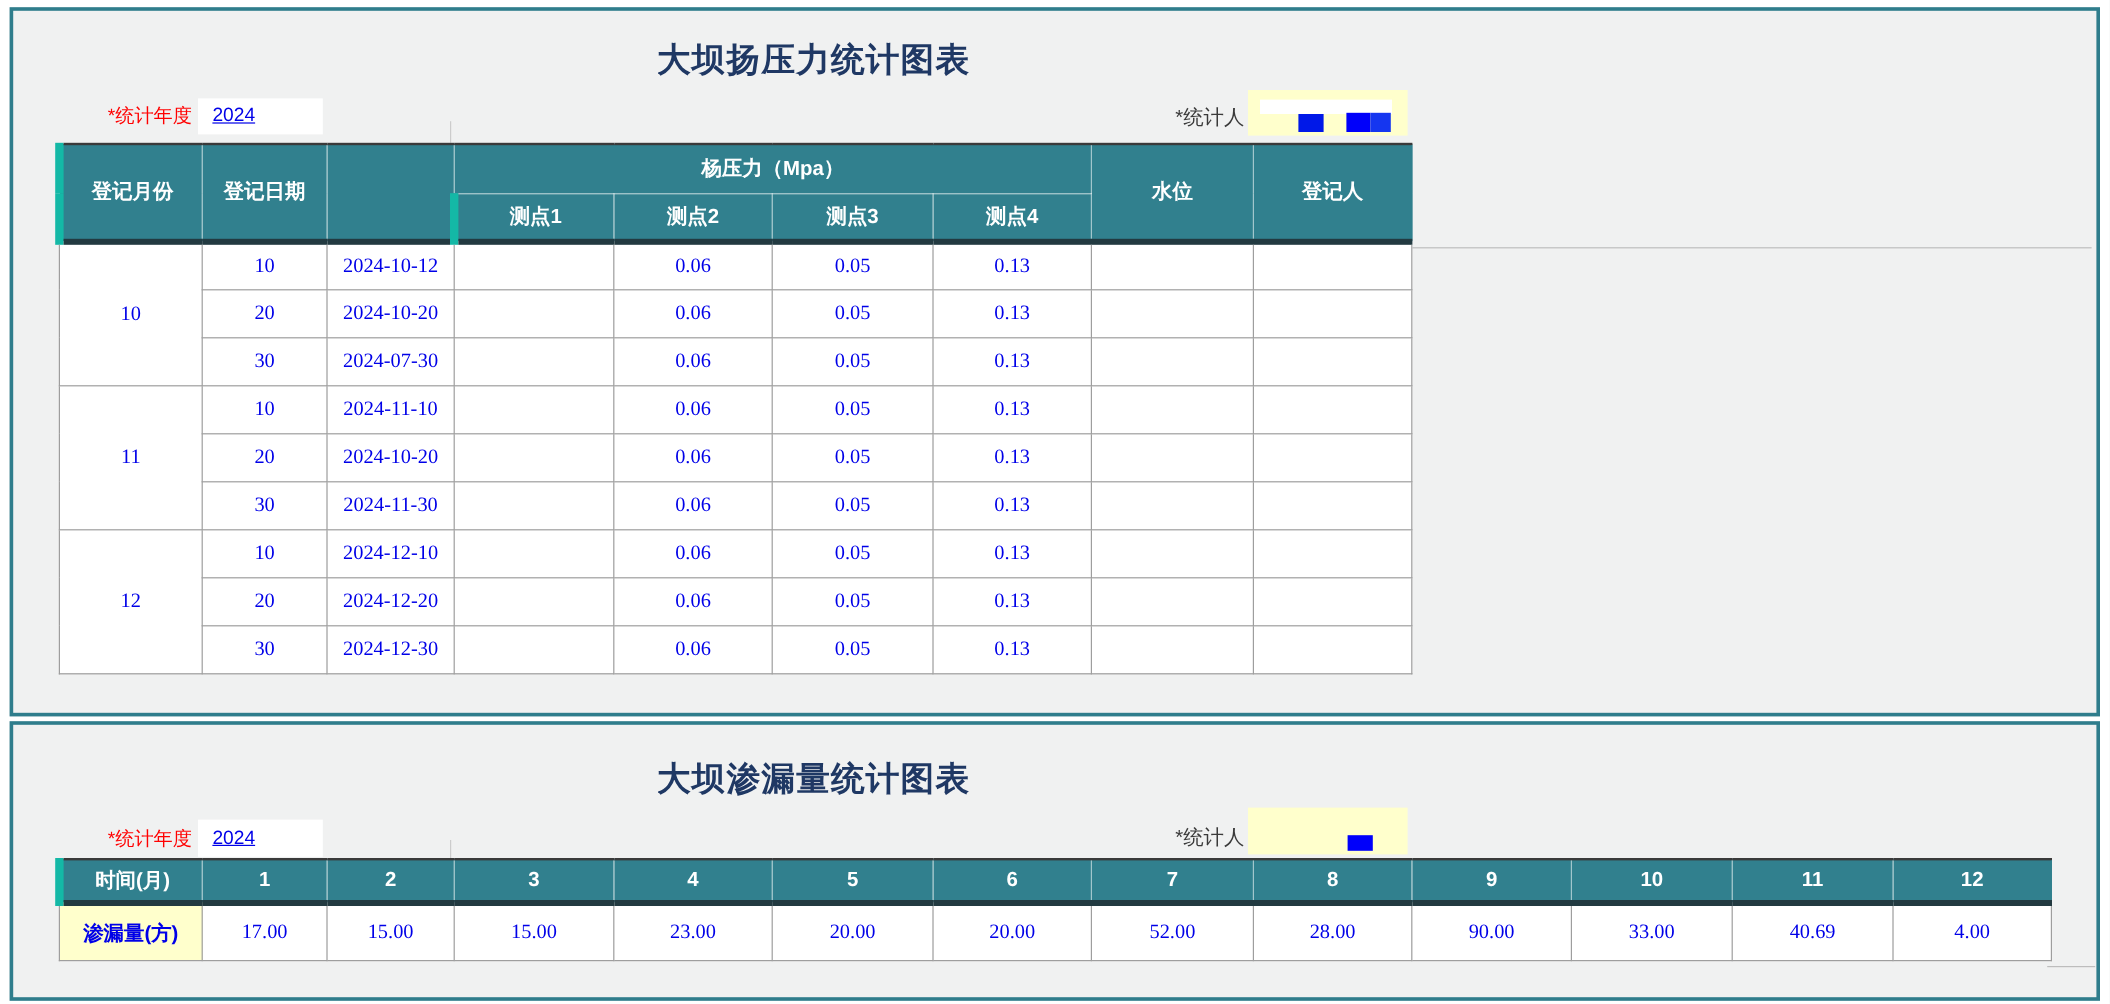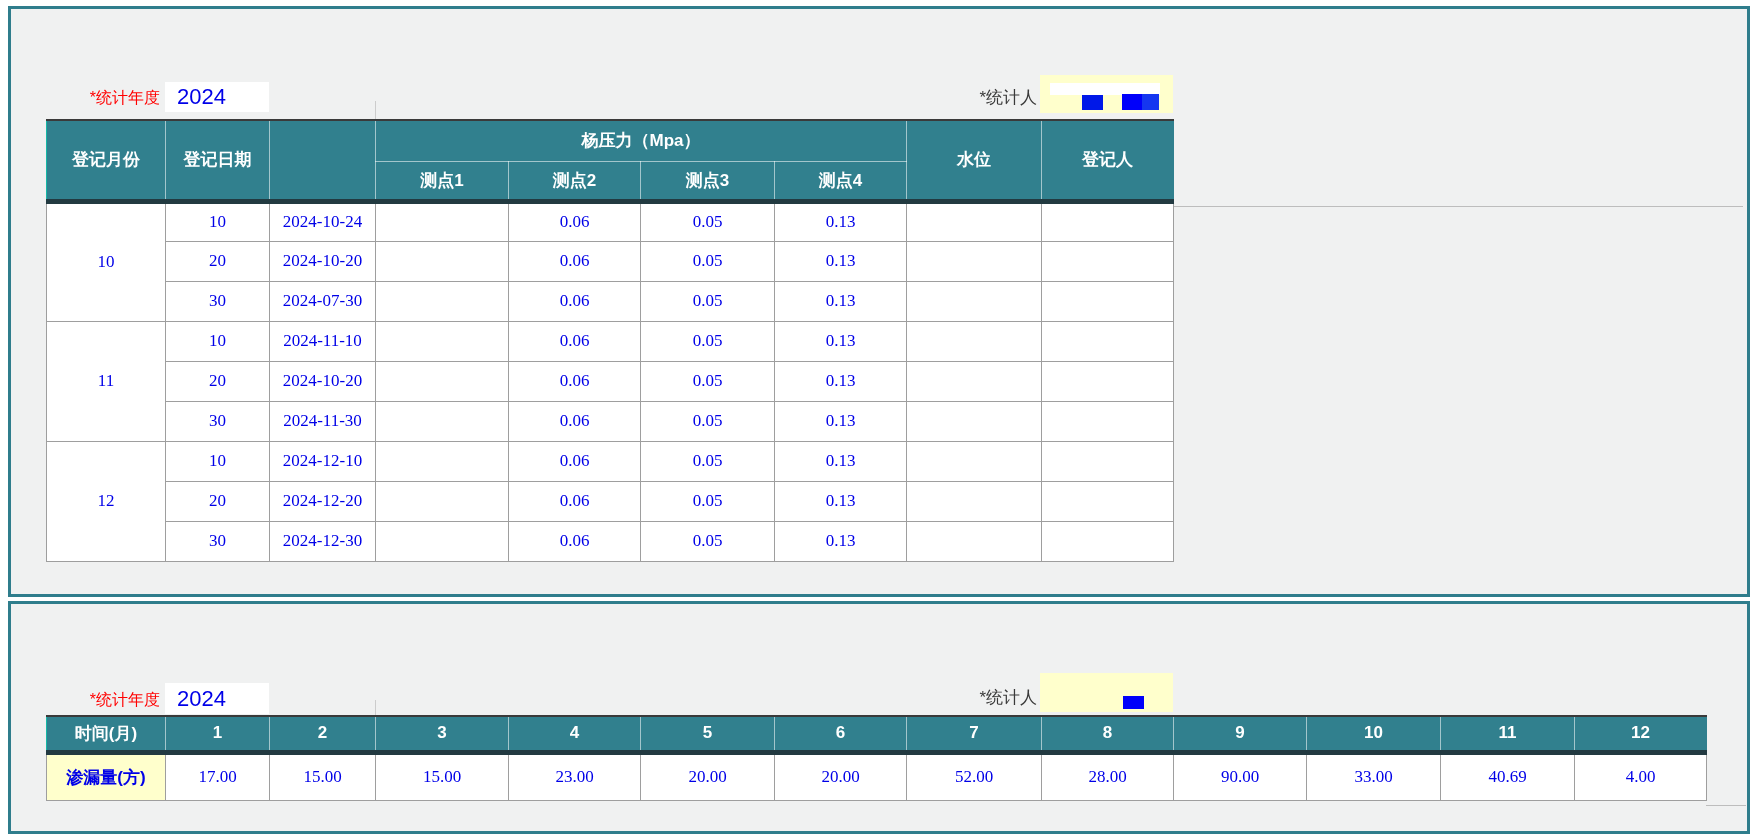--- a/index.html
+++ b/index.html
@@ -16,61 +16,63 @@
   .sec-title{
     position:absolute;left:0;width:1334px;text-align:center;
     font-size:28px;font-weight:bold;color:#1F3864;letter-spacing:1px;
   }
   .red-label{
     position:absolute;left:0;width:149px;text-align:right;
     color:#FF0000;font-size:16px;line-height:20px;
   }
   .year-input{
     position:absolute;left:154px;width:104px;height:30px;background:#ffffff;
-    color:#0000E8;font-size:22px;line-height:30px;padding-left:12px;
+    color:#0000E8;font-size:16px;line-height:30px;padding-left:12px;
     box-sizing:border-box;
+    text-decoration:underline;
   }
   .stat-label{
     position:absolute;left:700px;width:326px;text-align:right;
     color:#3A3A3A;font-size:17px;line-height:20px;
   }
   .stat-input{
     position:absolute;left:1029px;width:133px;background:#FFFFCC;
   }
   .redact-white{position:absolute;background:#ffffff;}
   .redact-blue{position:absolute;}
   .data-table{
     position:absolute;border-collapse:collapse;table-layout:fixed;
   }
   .data-table th{
     background:#31808E;color:#ffffff;font-size:17px;font-weight:bold;
     border:1px solid rgba(255,255,255,0.55);padding:0;text-align:center;
   }
   .data-table thead tr:first-child th{border-top:2px solid #3A3A3A;}
-  .data-table thead th:first-child{border-left:1px solid #14b8a6;}
+  .data-table thead th:first-child{border-left:7px solid #14b8a6;}
   .data-table thead th:last-child{border-right:1px solid #31808E;}
   .data-table td{
     background:#ffffff;border:1px solid #9E9E9E;padding:0;text-align:center;
     font-family:"Liberation Serif","DejaVu Serif",serif;
     font-size:17px;color:#0000E8;
   }
   .data-table tbody tr:first-child td{border-top:5px solid #223A41;}
   .row-label-cell{
     background:#FFFFCC !important;
     font-family:"Liberation Sans","DejaVu Sans",sans-serif !important;
     font-weight:bold;font-size:17px;margin-left:36px;
   }
   .gridline-h{position:absolute;height:1px;background:#BDBDBD;}
   .gridline-v{position:absolute;width:1px;background:#CCCCCC;}
 </style>
 </head>
 <body>
 
 <div class="panel" id="panel-uplift">
 
+  <div class="sec-title" style="top:22px;">大坝扬压力统计图表</div>
 
   <div class="red-label" style="top:79px;">*统计年度</div>
   <div class="year-input" style="top:73px;">2024</div>
 
   <div class="stat-label" style="top:79px;">*统计人</div>
   <div class="stat-input" style="top:66px;height:38px;">
     <div class="redact-white" style="left:10px;top:8px;width:110px;height:12px;"></div>
     <div class="redact-blue" style="left:42px;top:20px;width:21px;height:15px;background:#0018E8;"></div>
     <div class="redact-blue" style="left:82px;top:19px;width:20px;height:16px;background:#0000FA;"></div>
     <div class="redact-blue" style="left:102px;top:19px;width:17px;height:16px;background:#1536F0;"></div>
@@ -104,21 +106,21 @@
         <th>测点1</th>
         <th>测点2</th>
         <th>测点3</th>
         <th>测点4</th>
       </tr>
     </thead>
     <tbody>
       <tr style="height:40px;">
         <td rowspan="3">10</td>
         <td>10</td>
-        <td>2024-10-24</td>
+        <td>2024-10-12</td>
         <td></td>
         <td>0.06</td>
         <td>0.05</td>
         <td>0.13</td>
         <td></td>
         <td></td>
       </tr>
       <tr style="height:40px;">
         <td>20</td>
         <td>2024-10-20</td>
@@ -200,20 +202,21 @@
         <td>0.13</td>
         <td></td>
         <td></td>
       </tr>
     </tbody>
   </table>
 </div>
 
 <div class="panel" id="panel-seepage">
 
+  <div class="sec-title" style="top:26px;">大坝渗漏量统计图表</div>
 
   <div class="red-label" style="top:86px;">*统计年度</div>
   <div class="year-input" style="top:79px;height:31px;line-height:31px;">2024</div>
 
   <div class="stat-label" style="top:84px;">*统计人</div>
   <div class="stat-input" style="top:69px;height:39px;">
     <div class="redact-blue" style="left:83px;top:23px;width:21px;height:13px;background:#0000FA;"></div>
   </div>
 
   <div class="gridline-v" style="left:364px;top:96px;height:15px;"></div>

